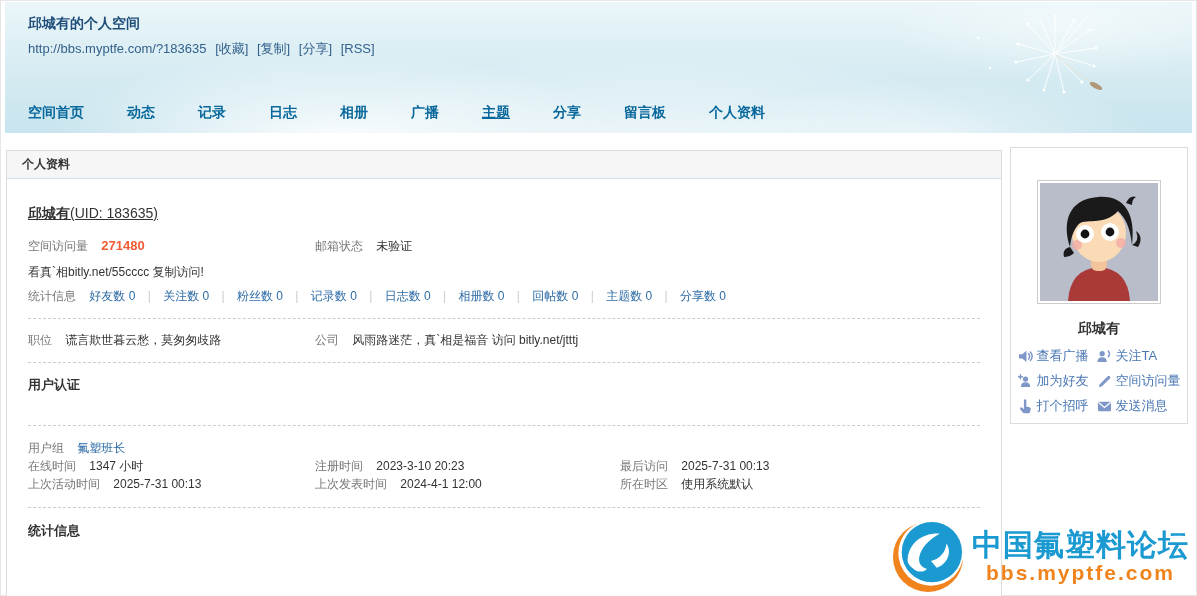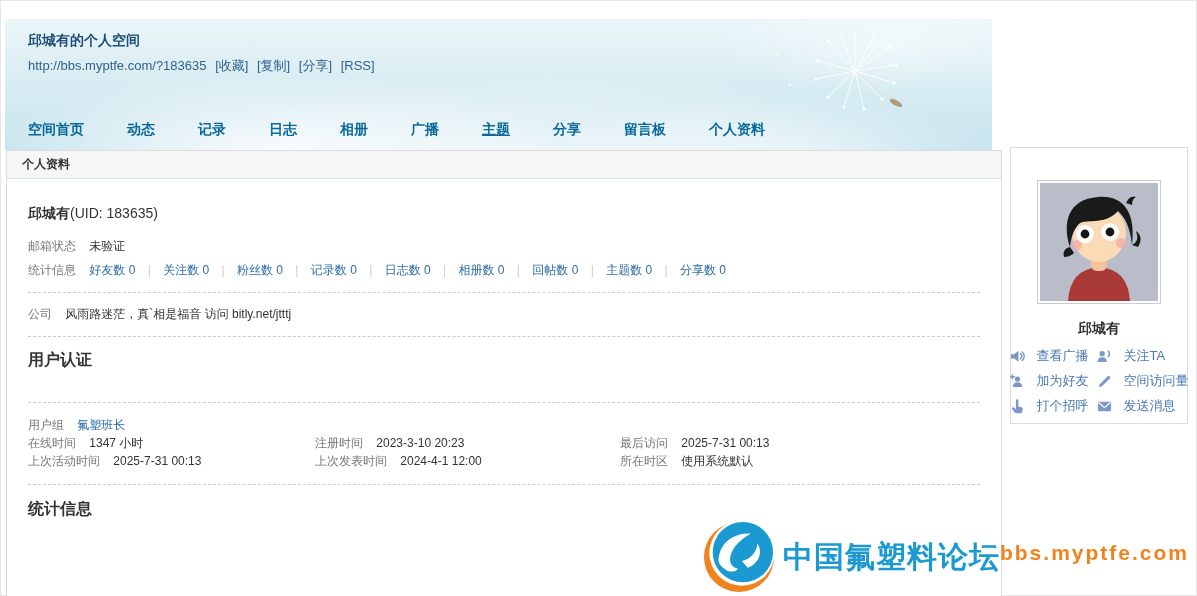--- a/index.html
+++ b/index.html
@@ -1,21 +1,21 @@
 <!DOCTYPE html>
 <html><head>
 <meta charset="utf-8">
 <style>
   * { margin:0; padding:0; box-sizing:border-box; }
   body { font-family:"Liberation Sans","DejaVu Sans",sans-serif; background:#fff; }
   .screen { position:relative; width:1197px; height:596px; overflow:hidden; background:#fff;
             box-shadow: inset 0 0 0 1px #e6e6e6; }
 
   
-  .banner { position:absolute; left:5px; top:19px; width:987px; height:131px;
+  .banner { position:absolute; left:5px; top:2px; width:1187px; height:131px;
     background:
       radial-gradient(ellipse 420px 130px at 28% 108%, rgba(255,255,255,.95), rgba(255,255,255,0) 70%),
       radial-gradient(ellipse 520px 150px at 55% 120%, rgba(255,255,255,.85), rgba(255,255,255,0) 72%),
       radial-gradient(ellipse 330px 100px at 78% 112%, rgba(255,255,255,.6), rgba(255,255,255,0) 70%),
       radial-gradient(ellipse 260px 70px at 90% 20%, rgba(255,255,255,.45), rgba(255,255,255,0) 70%),
       linear-gradient(180deg,#ebf6f9 0%,#d9edf3 45%,#c8e4ee 100%);
   }
   .sp-title { position:absolute; left:23px; top:13px; font-size:14px; font-weight:bold; color:#1e4e79; }
   .sp-url   { position:absolute; left:23px; top:38px; font-size:13px; color:#33618c; }
   .sp-url a { color:#33618c; text-decoration:none; margin-left:5px; }
@@ -26,53 +26,53 @@
   .dandelion { position:absolute; right:52px; top:6px; pointer-events:none; }
 
   
   .main-panel { position:absolute; left:6px; top:150px; width:996px; height:446px;
                 background:#fff; border:1px solid #dcdcdc; border-bottom:none; }
   .panel-hd { height:28px; line-height:27px; background:#f6f6f6; border-bottom:1px solid #d3e0e9;
               padding:0 15px; font-size:12px; font-weight:bold; color:#333; }
   .pbody { padding:26px 21px 0 21px; font-size:12px; color:#333; }
   .lbl { color:#777; margin-right:10px; }
   a.clink { color:#2e6ca5; text-decoration:none; }
-  .name-row { font-size:14px; color:#333; }
+  .name-row { font-size:14px; color:#333;text-decoration:underline; }
   .name-row b { font-weight:bold; }
   .grid2 { display:grid; grid-template-columns:287px 1fr; margin-top:15px; }
   .visits-num { color:#f25b33; font-weight:bold; font-size:13px; }
   .sig-label { margin-top:24px; color:#999; }
   .sig-text { margin-top:9px; color:#333; }
   .inline-stats { margin-top:7px; }
   .inline-stats .sep { color:#ccc; margin:0 9px; }
   .dashed { border-top:1px dashed #ccc; margin:13px 0; }
   .dashed.wide { margin:14px 0; }
-  .sec-title { font-weight:bold; font-size:16px; color:#333; }
+  .sec-title { font-weight:bold; font-size:13px; color:#333; }
   .grid3 { display:grid; grid-template-columns:287px 305px 1fr; line-height:18px; }
   .info-rows { }
   .auth-gap { height:18px; }
 
   
   .side-panel { position:absolute; left:1010px; top:147px; width:178px; height:277px;
                 background:#fff; border:1px solid #d8dde2; text-align:center; }
   .avatar-frame { display:inline-block; margin-top:32px; padding:2px; border:1px solid #ccc; background:#fff; }
   .avatar-frame svg { display:block; }
   .side-name { margin-top:12px; font-size:14px; font-weight:bold; color:#333; }
   .side-actions { margin-top:9px; display:grid; grid-template-columns:auto auto; justify-content:center;
                   column-gap:8px; row-gap:7px; }
-  .side-actions a { display:flex; align-items:center; gap:12px; font-size:13px; color:#4a77b4;
+  .side-actions a { display:flex; align-items:center; gap:4px; font-size:13px; color:#4a77b4;
                     text-decoration:none; white-space:nowrap; }
   .aicon { width:15px; height:15px; flex:0 0 15px; }
   .aicon path, .aicon circle, .aicon rect { fill:#7e97c8; }
   .aicon .stroke { fill:none; stroke:#7e97c8; stroke-width:1.5; stroke-linecap:round; }
   .aicon .wstroke { fill:none; stroke:#fff; stroke-width:1.3; }
 
   
   .site-logo { position:absolute; right:8px; bottom:3px; display:flex; align-items:center; gap:8px; z-index:9; }
-  .logo-txt { display:flex; flex-direction:row; }
+  .logo-txt { display:flex; flex-direction:column; align-items:center; }
   .logo-title { font-size:30px; font-weight:bold; color:#1b9ad2; letter-spacing:1px; line-height:32px; }
   .logo-domain { font-size:21px; font-weight:bold; color:#f0831c; letter-spacing:2px; line-height:24px; }
 </style>
 </head>
 <body>
 
 <div class="screen">
 
   <div class="banner">
     <svg class="dandelion" width="170" height="120" viewBox="0 0 170 120">
@@ -138,25 +138,30 @@
   <div class="main-panel">
     <div class="panel-hd">个人资料</div>
     <div class="pbody">
 
       <div class="name-row">
         <b>邱城有</b><span>(UID: 183635)</span>
       </div>
 
       <div class="grid2">
         <div>
+          <span class="lbl">空间访问量</span>
+          <span class="visits-num">271480</span>
+        </div>
+        <div>
           <span class="lbl">邮箱状态</span>
           <span>未验证</span>
         </div>
       </div>
 
+      <div class="sig-text">看真`相bitly.net/55cccc 复制访问!</div>
 
       <div class="inline-stats">
         <span class="lbl">统计信息</span>
         <a href="#" class="clink">好友数 0</a>
         <span class="sep">|</span>
         <a href="#" class="clink">关注数 0</a>
         <span class="sep">|</span>
         <a href="#" class="clink">粉丝数 0</a>
         <span class="sep">|</span>
         <a href="#" class="clink">记录数 0</a>
@@ -168,20 +173,24 @@
         <a href="#" class="clink">回帖数 0</a>
         <span class="sep">|</span>
         <a href="#" class="clink">主题数 0</a>
         <span class="sep">|</span>
         <a href="#" class="clink">分享数 0</a>
       </div>
 
       <div class="dashed"></div>
 
       <div class="grid2" style="margin-top:0;">
+        <div>
+          <span class="lbl">职位</span>
+          <span>谎言欺世暮云愁，莫匆匆歧路</span>
+        </div>
         <div>
           <span class="lbl">公司</span>
           <span>风雨路迷茫，真`相是福音 访问 bitly.net/jtttj</span>
         </div>
       </div>
 
       <div class="dashed"></div>
 
       <div class="sec-title">用户认证</div>
       <div class="auth-gap"></div>

